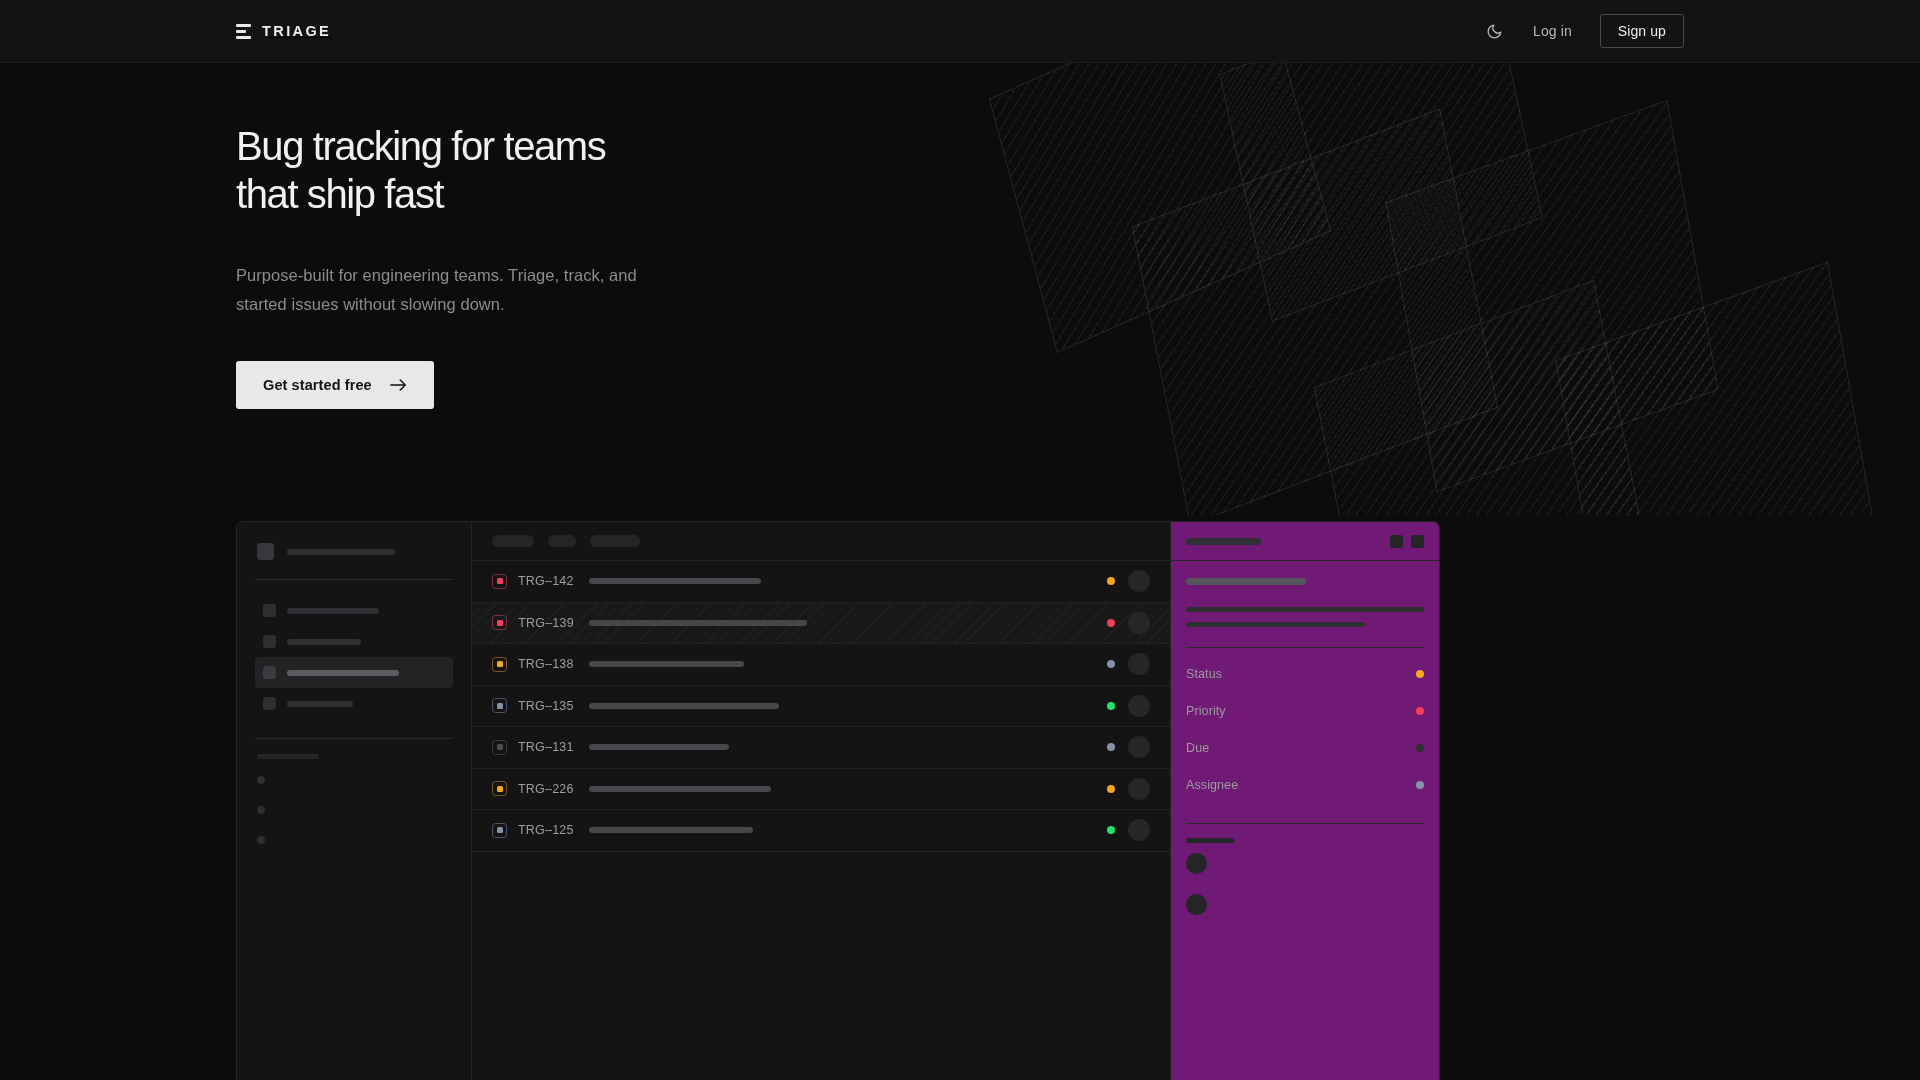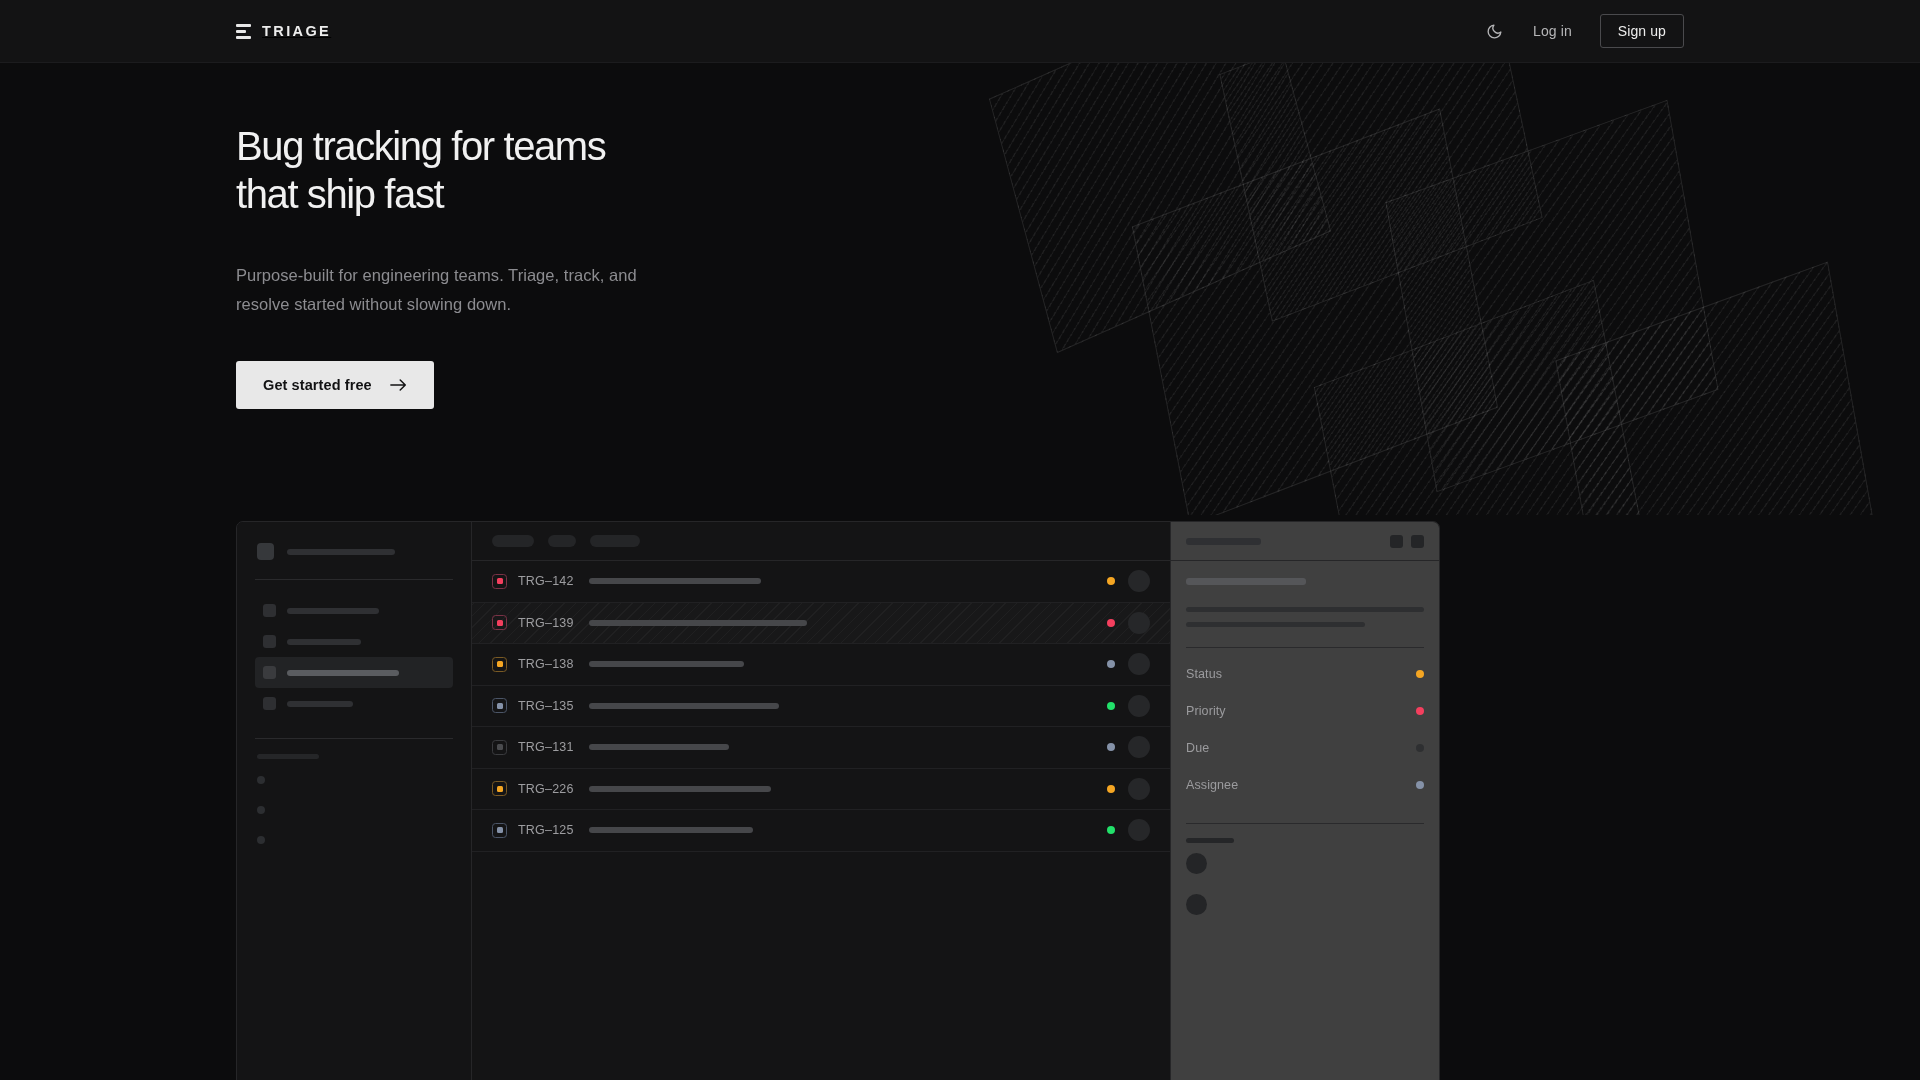--- a/index.html
+++ b/index.html
@@ -148,20 +148,21 @@
     height:41.5px; padding:0 20px 0 20px;
     border-bottom:1px solid #212123;
     cursor:pointer; position:relative;
   }
   .row.hatched {
     background:
       repeating-linear-gradient(-45deg,
         rgba(255,255,255,.035) 0px, rgba(255,255,255,.035) 1px,
         rgba(255,255,255,0) 1px, rgba(255,255,255,0) 8px),
       #181819;
+    text-align: center;
   }
   .prio {
     width:15px; height:15px; flex:0 0 15px;
     border:1px solid #3a3b3e; border-radius:3.5px;
     display:flex; align-items:center; justify-content:center;
     margin-right:11px;
   }
   .prio i { width:6px; height:6px; border-radius:1.5px; display:block; }
   .row-id {
     color:#9d9da0; font-size:12.5px; width:56px; flex:0 0 56px;
@@ -171,21 +172,21 @@
   .row-spacer { flex:1 1 auto; }
   .row-status { width:8px; height:8px; border-radius:50%; display:block; flex:0 0 8px; }
   .row-avatar {
     width:22px; height:22px; border-radius:50%; background:#262729;
     flex:0 0 22px; margin-left:13px;
   }
 
   
   .app-detail {
     width:268px; flex:0 0 268px;
-    background:#404040;
+    background:#701a75;
     display:flex; flex-direction:column;
   }
   .dt-head {
     height:39px; flex:0 0 39px;
     display:flex; align-items:center; justify-content:space-between;
     padding:0 15px; border-bottom:1px solid #262628;
   }
   .dt-head-bar { height:7px; width:75px; border-radius:3px; background:#2f3033; }
   .dt-head-actions { display:flex; gap:8px; }
   .dt-head-actions i { width:13px; height:13px; border-radius:3px; background:#242527; display:block; }
@@ -241,21 +242,21 @@
     <div class="ribbon rb3"></div>
     <div class="ribbon rb4"></div>
     <div class="ribbon rb5"></div>
     <div class="ribbon rb6"></div>
   </div>
 
   <div class="hero">
     <h1 class="hero-title">Bug tracking for teams
 that ship fast</h1>
     <p class="hero-sub">Purpose-built for engineering teams. Triage, track, and
-resolve started without slowing down.</p>
+started issues without slowing down.</p>
     <button class="cta">
       <span>Get started free</span>
       <span>
         <svg width="17" height="14" viewBox="0 0 20 16" fill="none" stroke="#121213" stroke-width="1.7" stroke-linecap="round" stroke-linejoin="round">
           <path d="M1 8h17M12 2l6 6-6 6"></path>
         </svg>
       </span>
     </button>
   </div>
 

